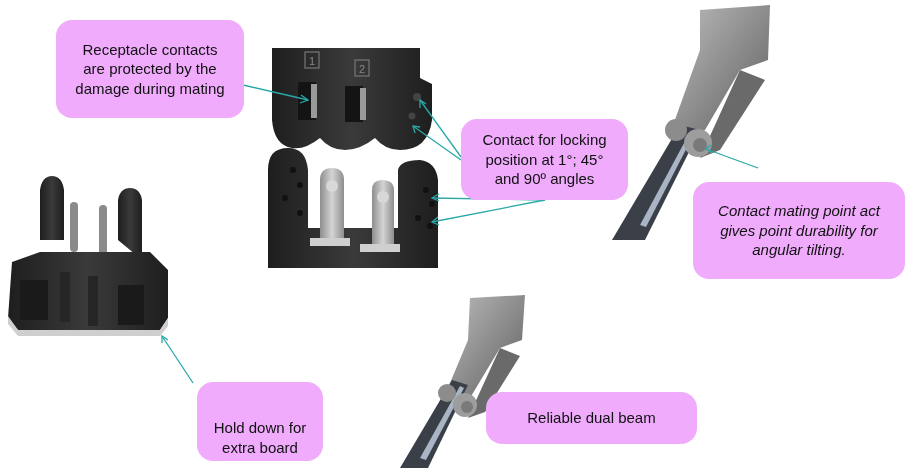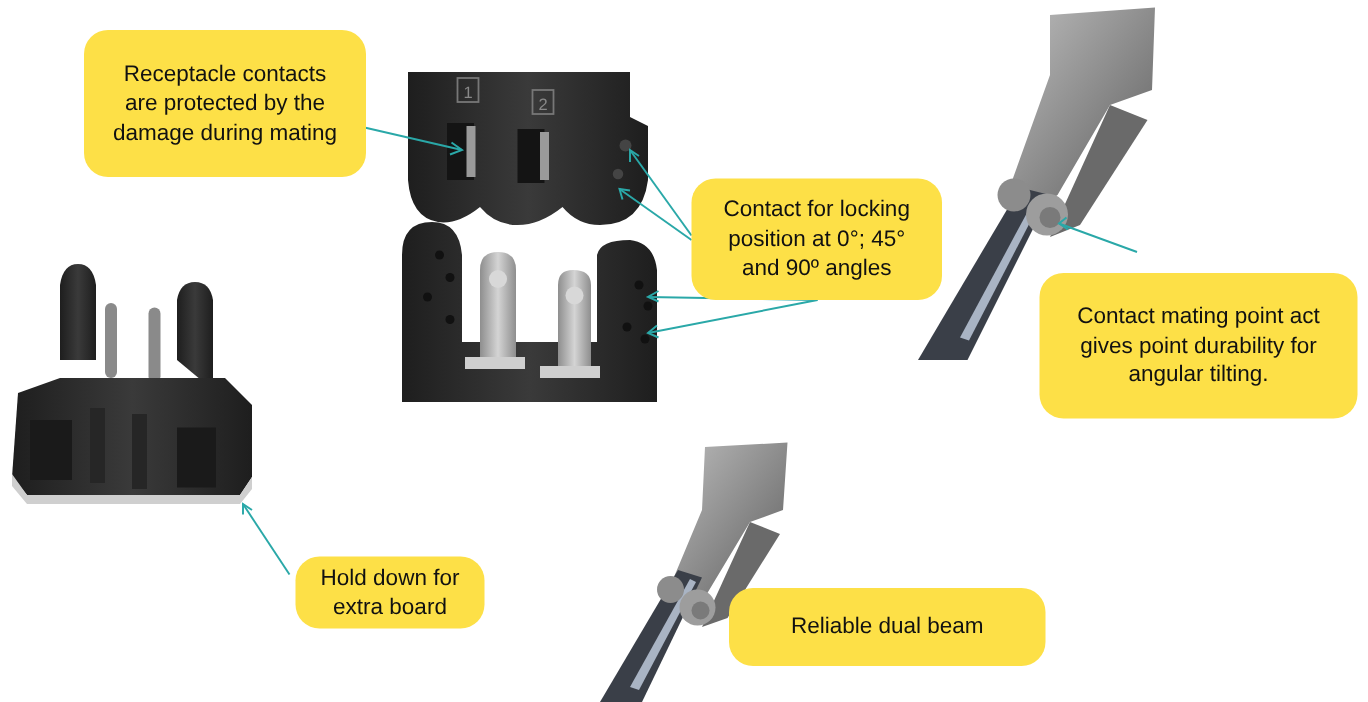--- a/index.html
+++ b/index.html
@@ -1,19 +1,19 @@
 <!DOCTYPE html>
 <html><head>
   <meta charset="utf-8">
   <style>
     html, body { margin: 0; padding: 0; background: #ffffff; }
     body { width: 912px; height: 468px; position: relative; overflow: hidden;
            font-family: "Liberation Sans", sans-serif; }
     .callout {
-      position: absolute; background: #fde047; border-radius: 16px;
+      position: absolute; background: #f0abfc; border-radius: 16px;
       color: #111; font-size: 15px; line-height: 19.5px; text-align: center;
       display: flex; align-items: center; justify-content: center;
       box-sizing: border-box; padding: 6px 10px;
     }
     .callout span { display: block; }
     svg.layer { position: absolute; left: 0; top: 0; }
   </style>
 </head>
 <body>
 
@@ -122,34 +122,34 @@
   <div>
     <span>Receptacle contacts</span>
     <span>are protected by the</span>
     <span>damage during mating</span>
   </div>
 </div>
 
 <div class="callout" style="left:461px; top:119px; width:167px; height:81px;">
   <div>
     <span>Contact for locking</span>
-    <span>position at 0°; 45°</span>
+    <span>position at 1°; 45°</span>
     <span>and 90º angles</span>
   </div>
 </div>
 
-<div class="callout" style="left:693px; top:182px; width:212px; height:97px;">
+<div class="callout" style="left:693px; top:182px; width:212px; height:97px;font-style:italic;">
   <div>
     <span>Contact mating point act</span>
     <span>gives point durability for</span>
     <span>angular tilting.</span>
   </div>
 </div>
 
-<div class="callout" style="left:197px; top:371px; width:126px; height:48px; padding:4px 6px;">
+<div class="callout" style="left:197px; top:382px; width:126px; height:79px; padding:4px 6px;align-items:flex-end;">
   <div>
     <span>Hold down for</span>
     <span>extra board</span>
   </div>
 </div>
 
 <div class="callout" style="left:486px; top:392px; width:211px; height:52px;">
   <div>
     <span>Reliable dual beam</span>
   </div>

